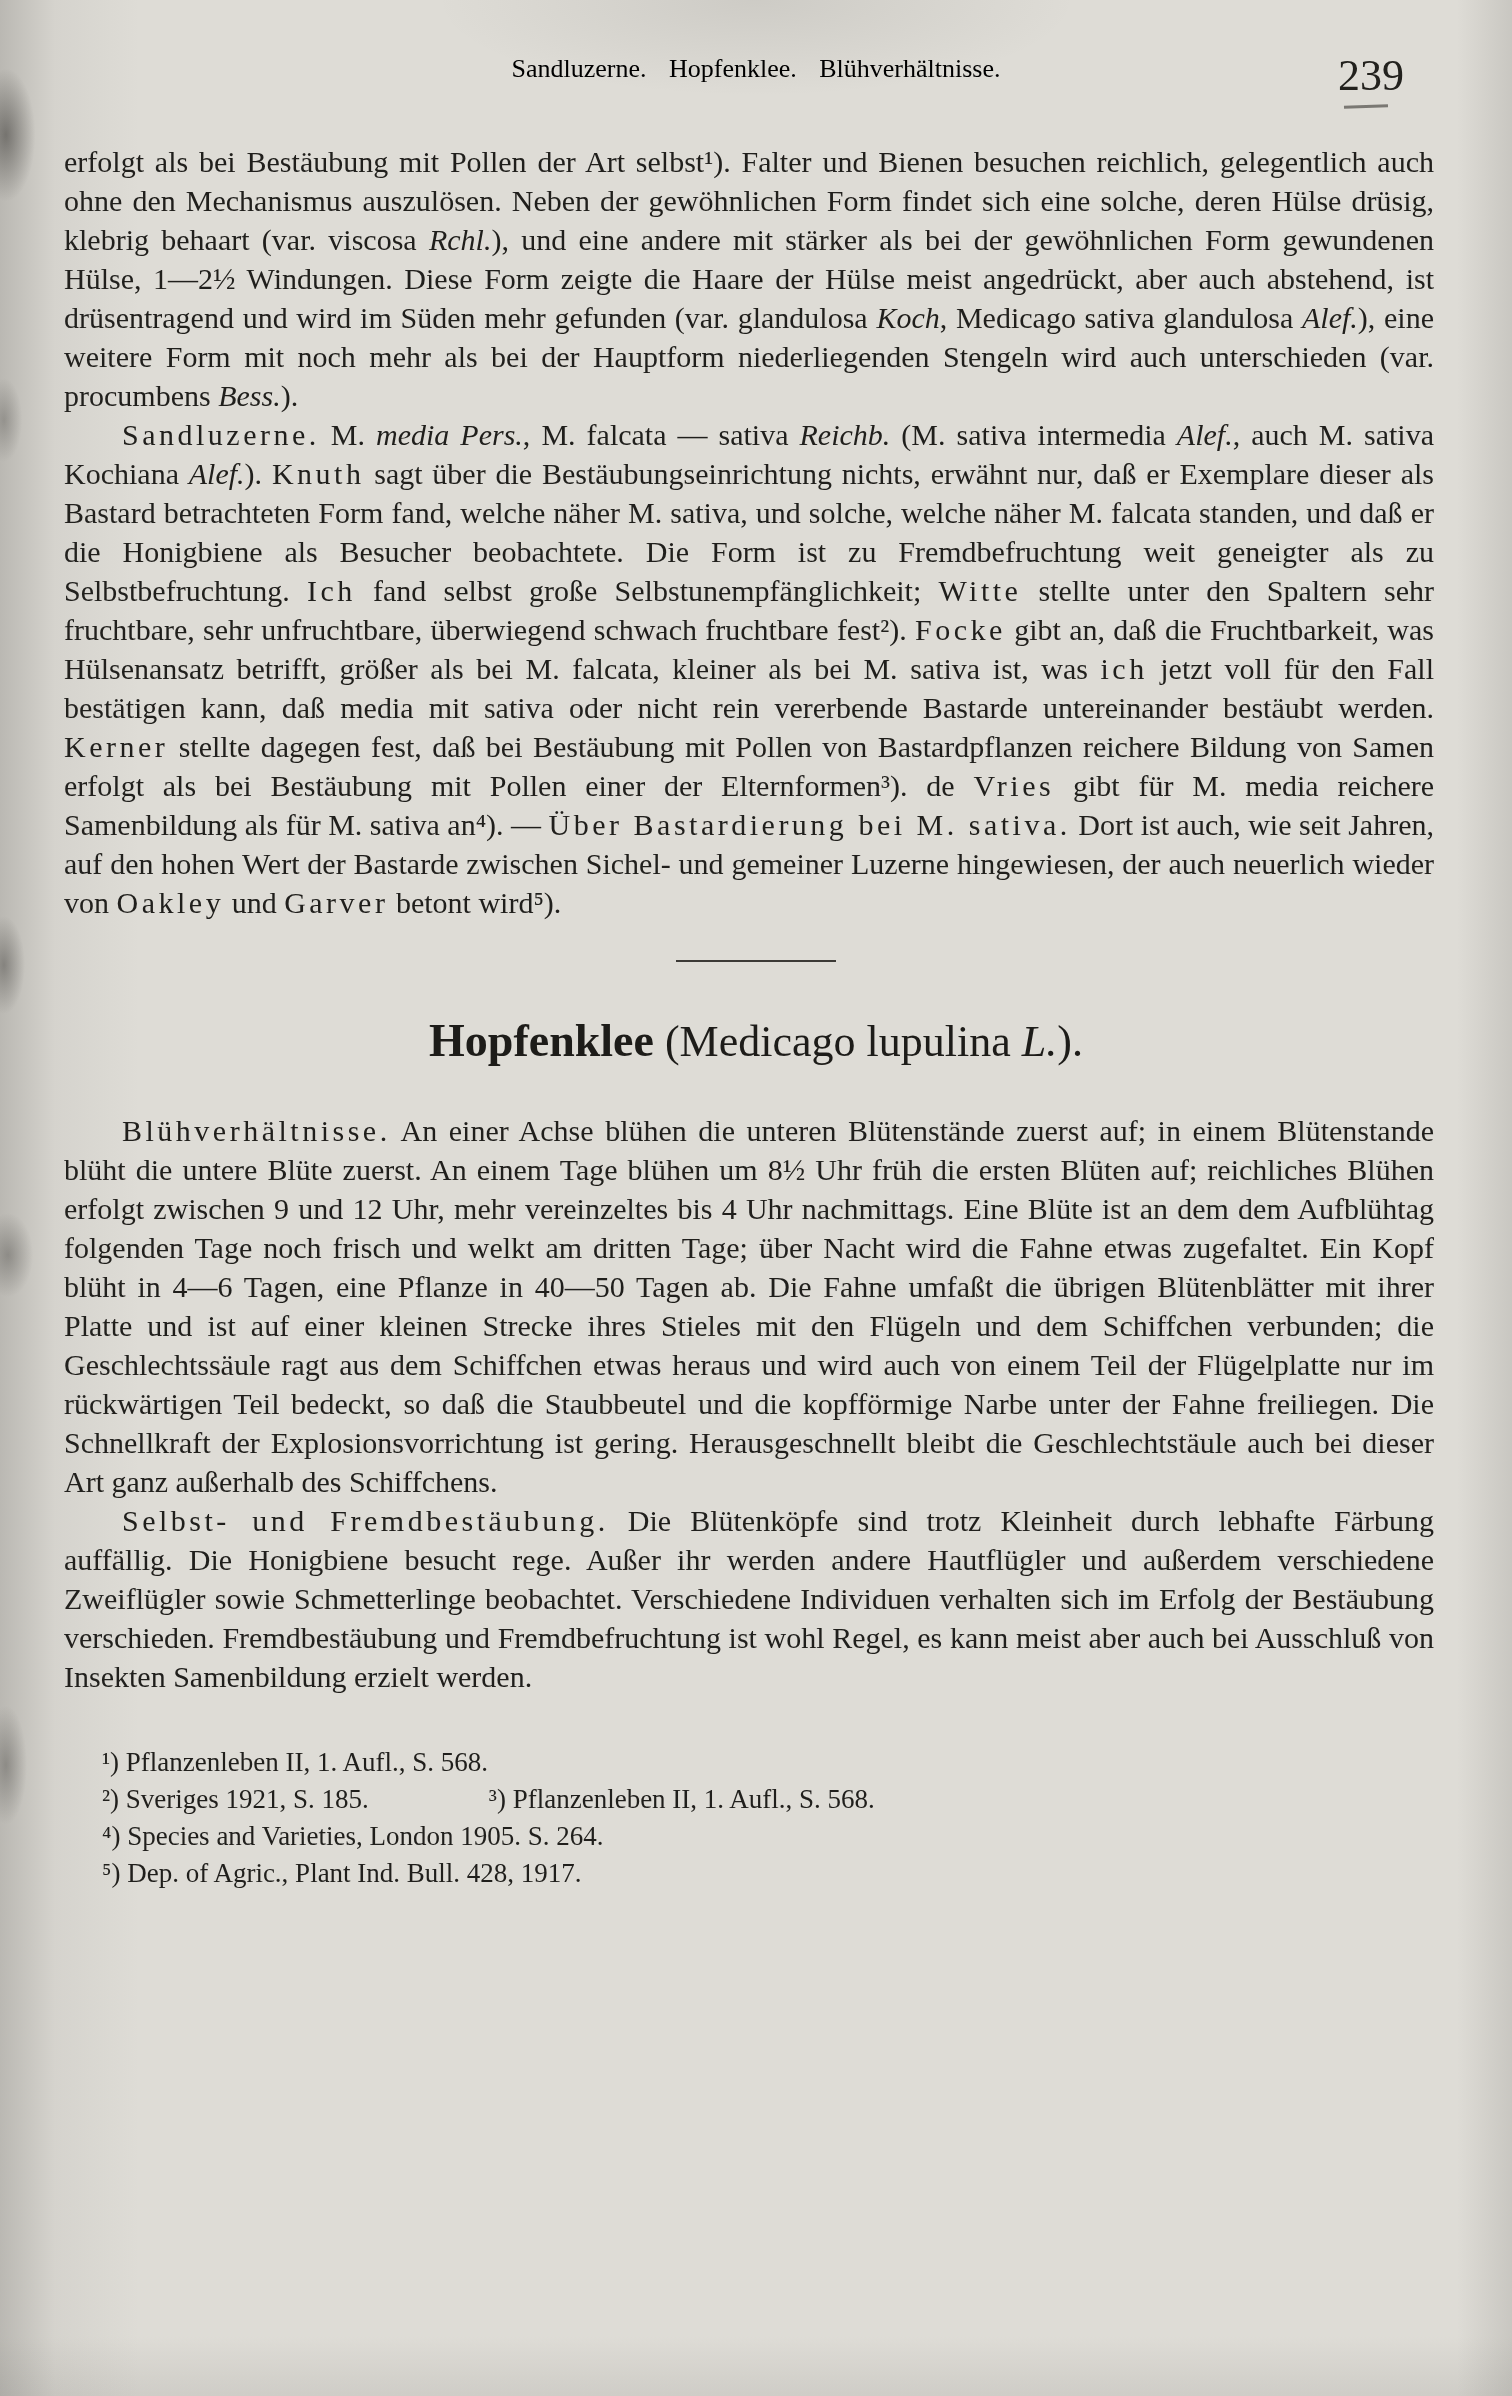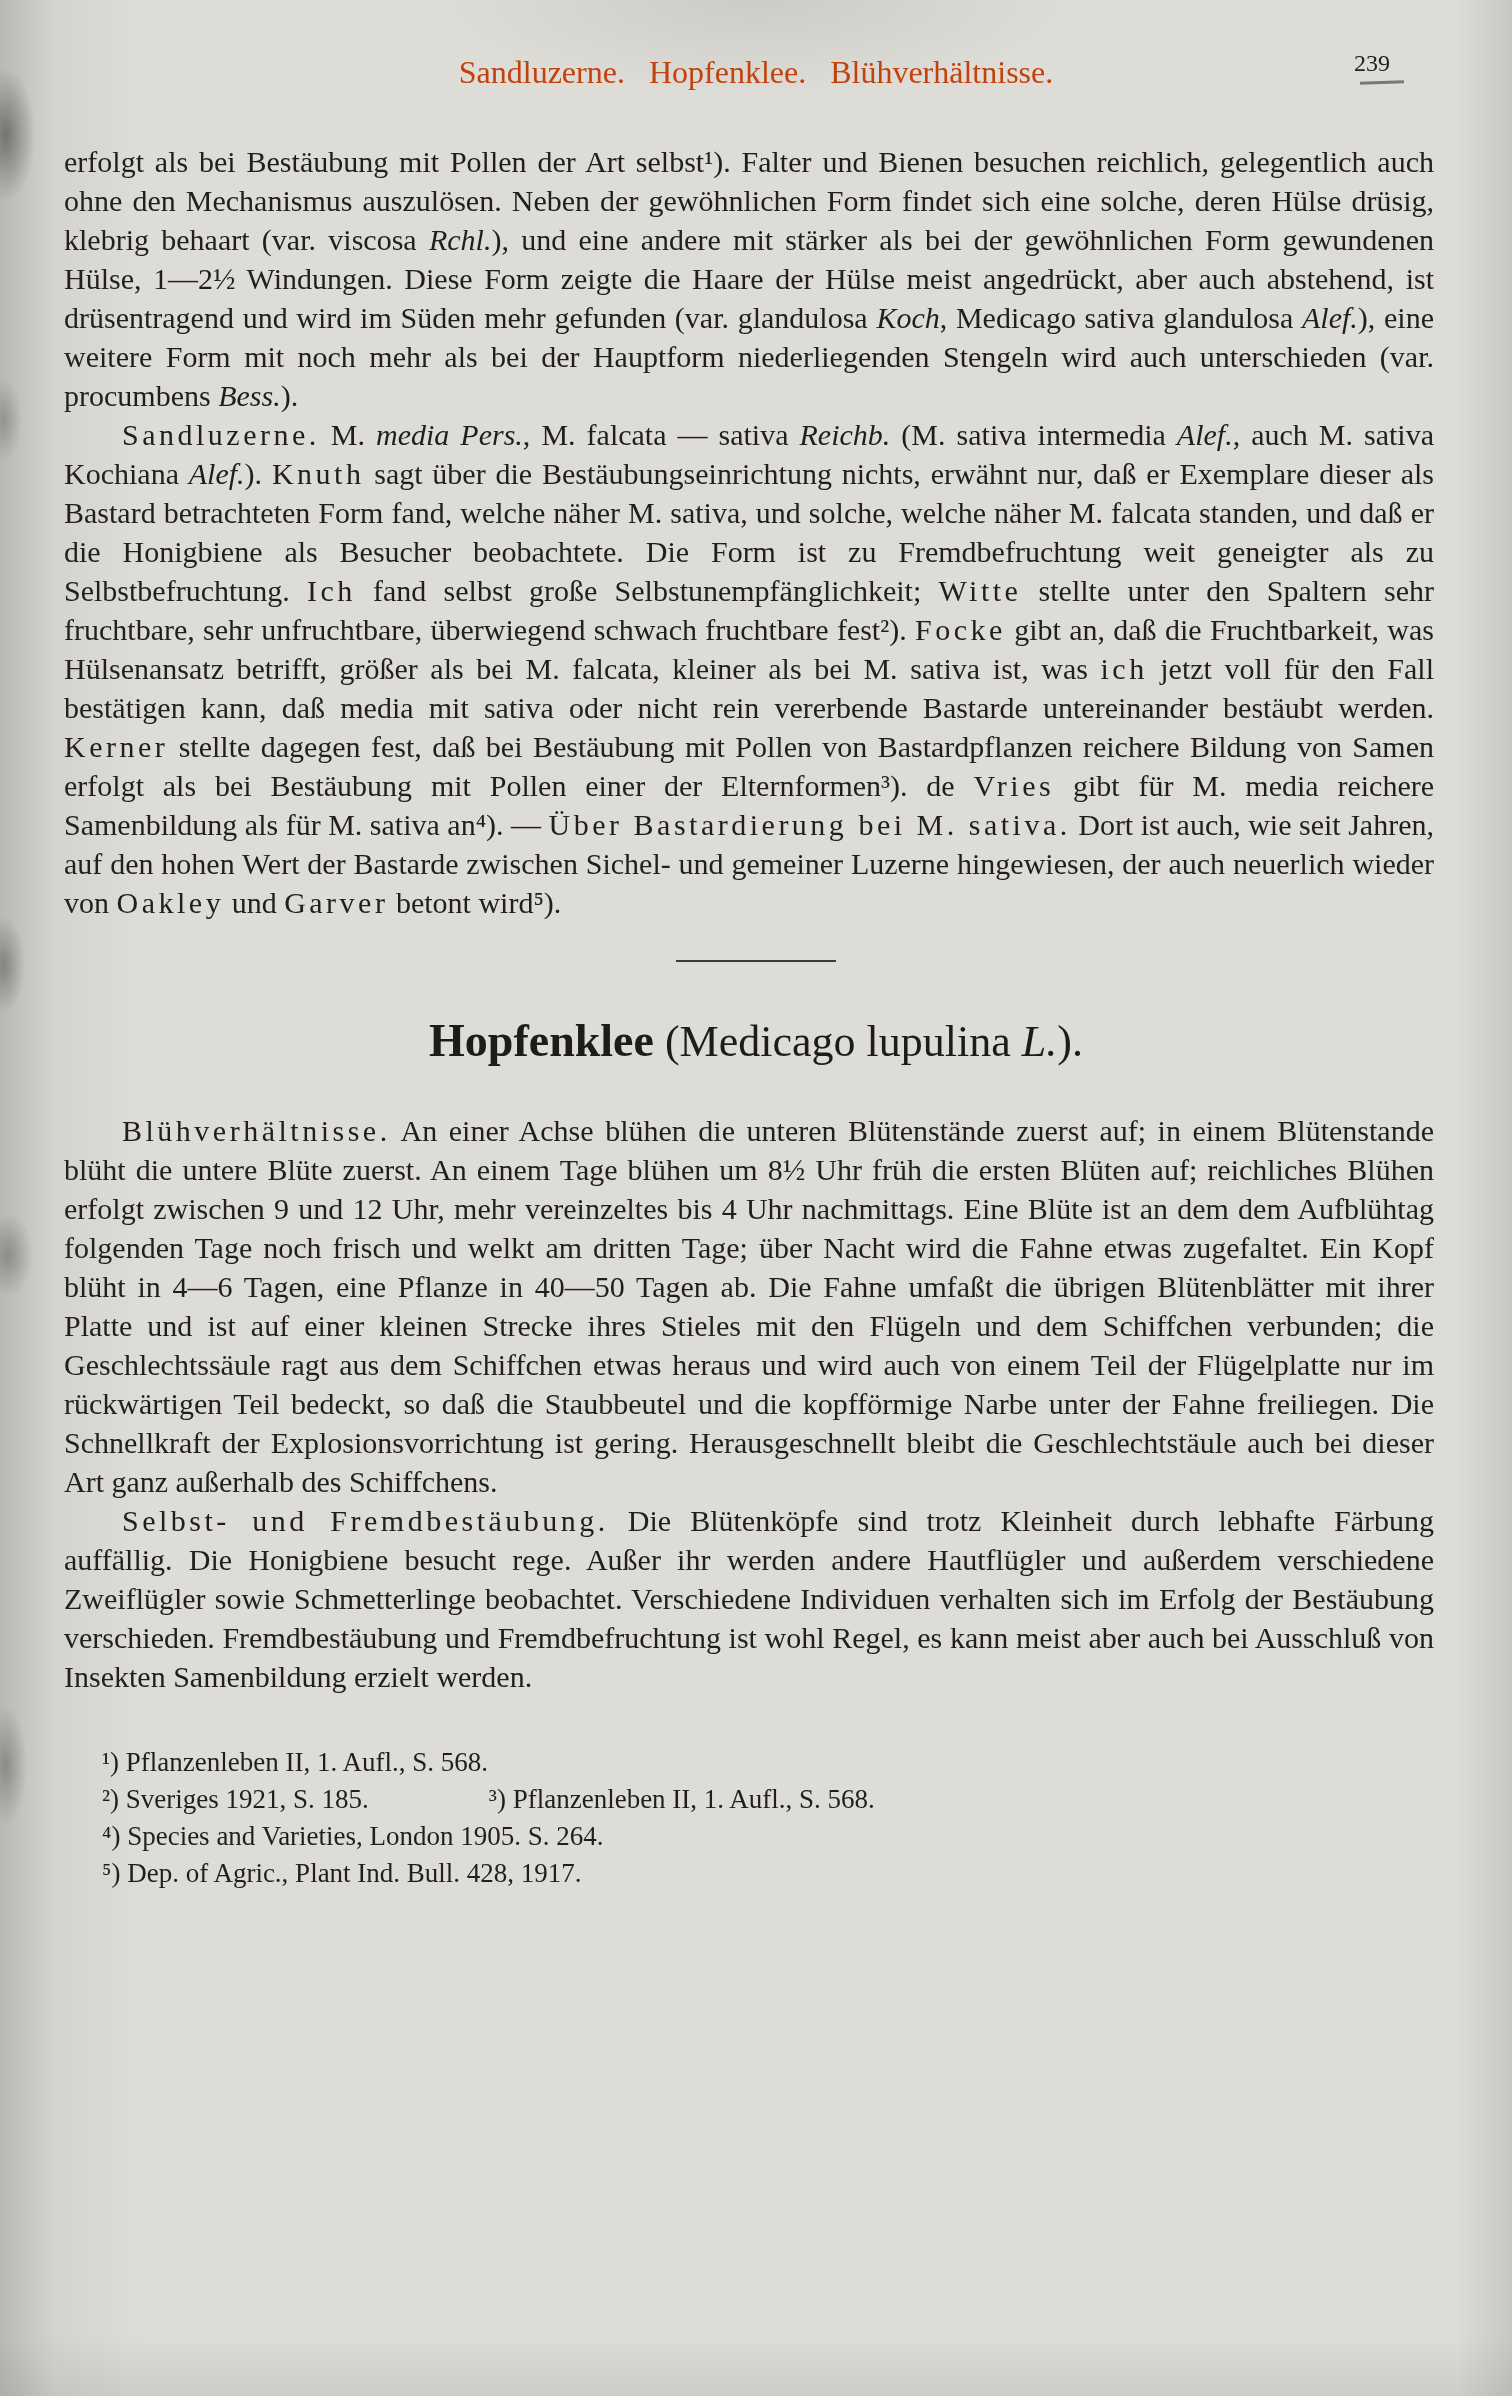--- a/index.html
+++ b/index.html
@@ -20,24 +20,24 @@
       radial-gradient(ellipse 30px 70px at 4px 965px, rgba(30,28,25,.35), transparent 70%),
       radial-gradient(ellipse 36px 60px at 8px 1255px, rgba(30,28,25,.30), transparent 70%),
       radial-gradient(ellipse 30px 85px at 6px 1765px, rgba(30,28,25,.30), transparent 70%),
       radial-gradient(ellipse 400px 120px at 50% 0px, rgba(60,58,54,.10), transparent 80%),
       linear-gradient(90deg, rgba(72,70,66,.24), rgba(72,70,66,.06) 55px, rgba(0,0,0,0) 140px),
       linear-gradient(270deg, rgba(72,70,66,.14), rgba(0,0,0,0) 55px),
       linear-gradient(0deg, rgba(72,70,66,.10), rgba(0,0,0,0) 60px);
   }
   .header{position:relative;margin:54px 92px 0 92px;height:44px;}
   .running-title{
-    text-align:center;font-size:32px;word-spacing:16px;color:#c2410c;
+    text-align:center;font-size:26px;word-spacing:16px;color:#000000;
   }
   .page-number{
-    position:absolute;right:16px;top:-4px;font-size:24px;color:#22211d;
+    position:absolute;right:16px;top:-4px;font-size:44px;color:#22211d;
   }
   .page-number::after{
     content:"";display:block;width:44px;height:3px;background:rgba(40,38,34,.55);
     margin-top:4px;margin-left:6px;transform:rotate(-2deg);
   }
   .body-text{
     margin:44px 78px 0 64px;
     font-size:30px;line-height:39px;
     text-align:justify;
   }

